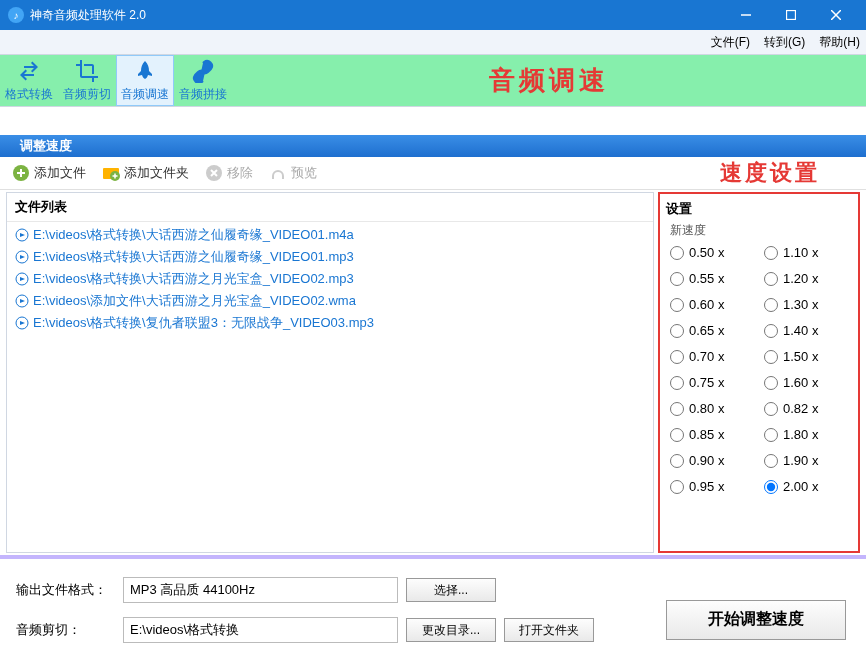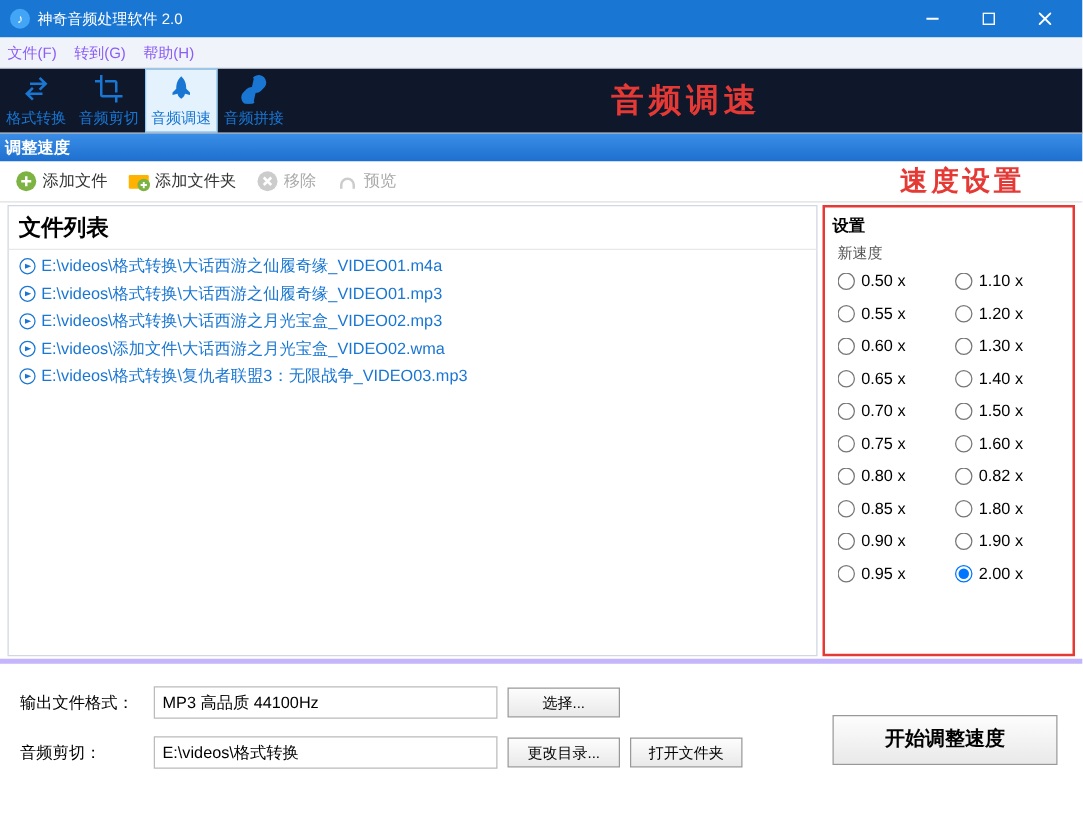--- a/index.html
+++ b/index.html
@@ -5,40 +5,40 @@
 * { margin: 0; padding: 0; box-sizing: border-box; font-family: "Microsoft YaHei", "SimSun", sans-serif; }
 body { background: #fff; width: 866px; height: 653px; overflow: hidden; font-size: 13px; }
 
 .titlebar { height: 30px; background: #1976d2; color: #fff; display: flex; align-items: center; padding: 0 8px; }
 .titlebar .app-icon { width: 16px; height: 16px; background: #42a5f5; border-radius: 50%; margin-right: 6px; display:inline-flex; align-items:center; justify-content:center; font-size:10px; }
 .titlebar .title { flex: 1; font-size: 12px; }
 .titlebar .win-controls { display: flex; }
 .titlebar .win-btn { width: 45px; height: 30px; display: flex; align-items: center; justify-content: center; cursor: pointer; }
 .titlebar .win-btn svg { stroke: #fff; fill: none; }
 
-.menubar { height: 25px; background: #f0f4fa; display: flex; align-items: center; padding: 0 6px; gap: 14px; border-bottom: 1px solid #d0d7e2; font-size: 12px; color: #8b5cf6; }
+.menubar { height: 25px; background: #f0f4fa; display: flex; align-items: center; padding: 0 6px; gap: 14px; border-bottom: 1px solid #d0d7e2; font-size: 12px; color: #000000; justify-content: flex-end; }
 .menubar .menu-item { cursor: pointer; }
 
-.toolbar { height: 52px; background: #0f172a; display: flex; align-items: stretch; border-bottom: 1px solid #d0d7e2; }
+.toolbar { height: 52px; background: #86efac; display: flex; align-items: stretch; border-bottom: 1px solid #d0d7e2; }
 .toolbar .tool-btn { width: 58px; display: flex; flex-direction: column; align-items: center; justify-content: center; gap: 3px; cursor: pointer; font-size: 12px; color: #1976d2; border: 1px solid transparent; }
 .toolbar .tool-btn.active { background: #e3f2fd; border: 1px solid #90caf9; }
 .toolbar .tool-icon { width: 24px; height: 24px; }
 .toolbar .headline { flex: 1; display: flex; align-items: center; justify-content: center; font-size: 26px; font-weight: bold; color: #e53935; letter-spacing: 4px; }
 
-.section-header { height: 22px; background: linear-gradient(#3a8ee6,#1e6fcf); color: #fff; font-size: 13px; display: flex; align-items: center; padding: 0 4px; font-weight: bold; }
+.section-header { height: 22px; background: linear-gradient(#3a8ee6,#1e6fcf); color: #fff; font-size: 13px; display: flex; align-items: center; padding: 0 20px; font-weight: bold; margin-top: 28px; }
 
 .action-row { height: 29px; display: flex; align-items: center; padding: 16px 6px; gap: 4px; border-bottom: 1px solid #e0e0e0; }
 .action-row .act-btn { display: flex; align-items: center; gap: 4px; padding: 3px 6px; cursor: pointer; font-size: 13px; color: #333; }
 .action-row .act-btn.disabled { color: #aaa; cursor: default; }
 .action-row .act-icon { width: 18px; height: 18px; display:inline-flex; align-items:center; justify-content:center; }
 .action-row .speed-title { margin-left: auto; margin-right: 40px; color: #e53935; font-size: 22px; font-weight: bold; letter-spacing: 3px; }
 
 .main-area { display: flex; height: 365px; }
 .file-panel { flex: 1; display: flex; flex-direction: column; border: 1px solid #d0d7e2; margin: 2px 4px 2px 6px; }
-.file-panel .panel-title { padding: 5px 8px; font-size: 18px; font-weight: bold; border-bottom: 1px solid #e8e8e8; }
+.file-panel .panel-title { padding: 5px 8px; font-size: 13px; font-weight: bold; border-bottom: 1px solid #e8e8e8; }
 .file-list { flex: 1; overflow: auto; padding: 2px 0; }
 .file-row { display: flex; align-items: center; gap: 4px; padding: 2px 8px; font-size: 13px; color: #1976d2; cursor: pointer; }
 .file-row .file-icon { width: 14px; height: 14px; }
 
 .settings-panel { width: 202px; margin: 2px 6px 2px 0; border: 2px solid #e53935; padding: 4px 6px; }
 .settings-panel .settings-title { font-weight: bold; font-size: 13px; padding: 2px 0 4px; }
 .settings-panel .subtitle { font-size: 12px; color: #555; padding-left: 4px; margin-bottom: 6px; }
 .speed-grid { display: grid; grid-template-columns: 1fr 1fr; row-gap: 11px; column-gap: 6px; padding-left: 4px; }
 .speed-opt { display: flex; align-items: center; gap: 5px; font-size: 13px; cursor: pointer; }
 .speed-opt input { width: 14px; height: 14px; }

